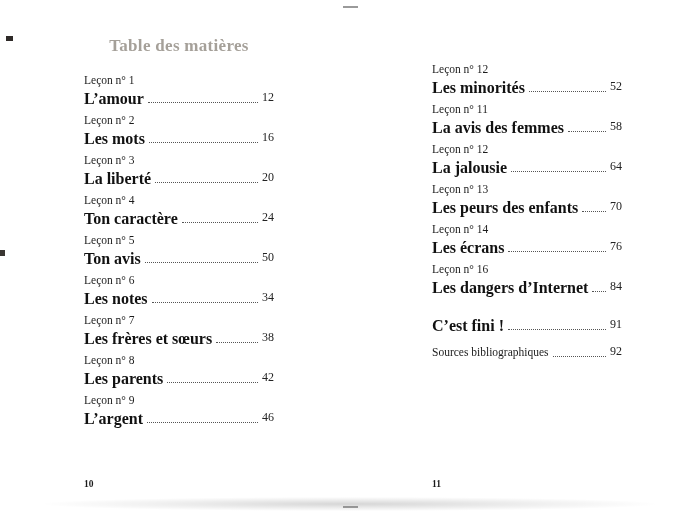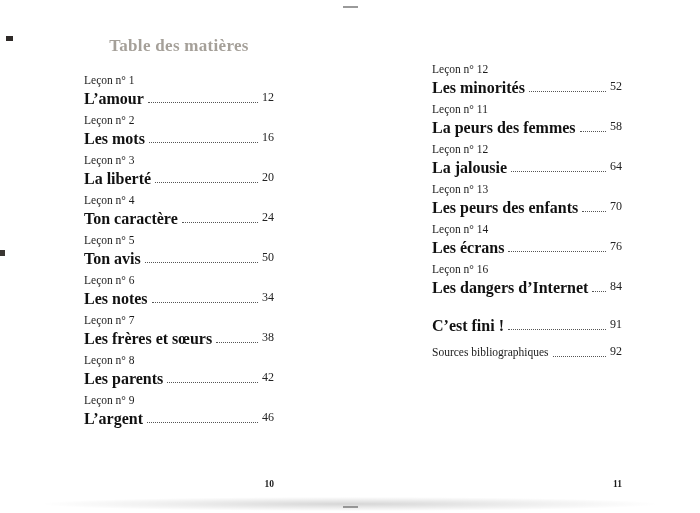--- a/index.html
+++ b/index.html
@@ -110,21 +110,21 @@
   }
 
   .extras { margin-top: 15px; }
   .extra-line { margin-bottom: 11px; }
 
   .folio {
     position: absolute;
     bottom: 24px;
     left: 0;
     width: 100%;
-    text-align: right;
+    text-align: left;
     font-size: 9.5px;
     font-weight: bold;
     color: #1b1b1b;
   }
 </style>
 </head>
 <body>
 
 <div class="canvas">
 
@@ -228,21 +228,21 @@
     <div class="entry-line">
       <span class="entry-title">Les minorités</span>
       <span class="leader"></span>
       <span class="entry-page">52</span>
     </div>
   </div>
 
   <div class="entry">
     <div class="entry-label">Leçon n° 11</div>
     <div class="entry-line">
-      <span class="entry-title">La peurs des femmes</span>
+      <span class="entry-title">La avis des femmes</span>
       <span class="leader"></span>
       <span class="entry-page">58</span>
     </div>
   </div>
 
   <div class="entry">
     <div class="entry-label">Leçon n° 12</div>
     <div class="entry-line">
       <span class="entry-title">La jalousie</span>
       <span class="leader"></span>

